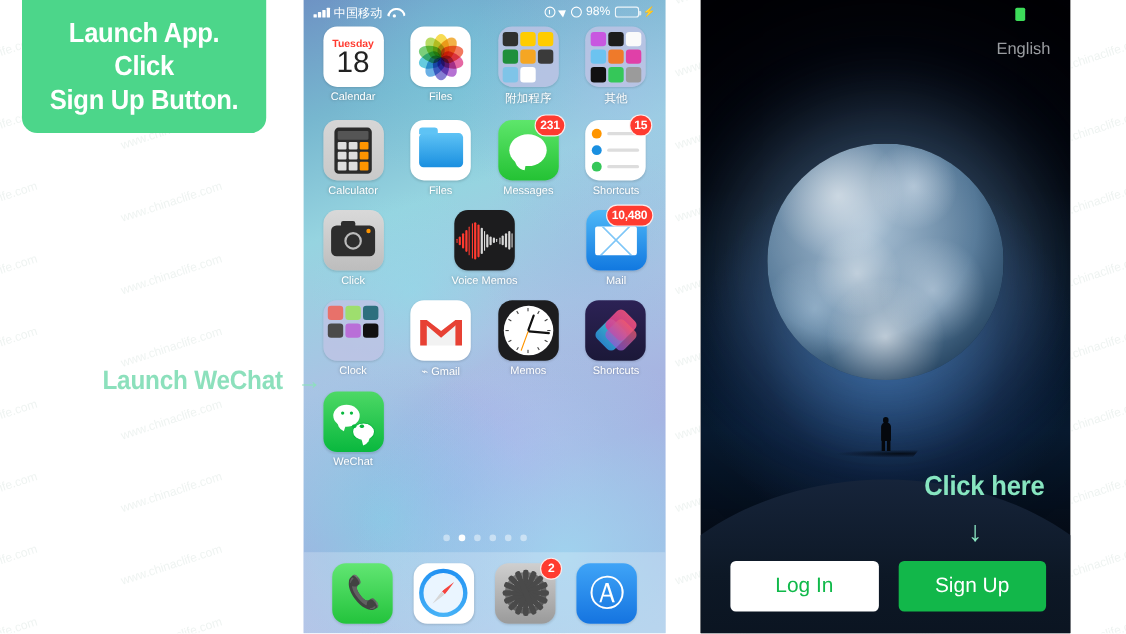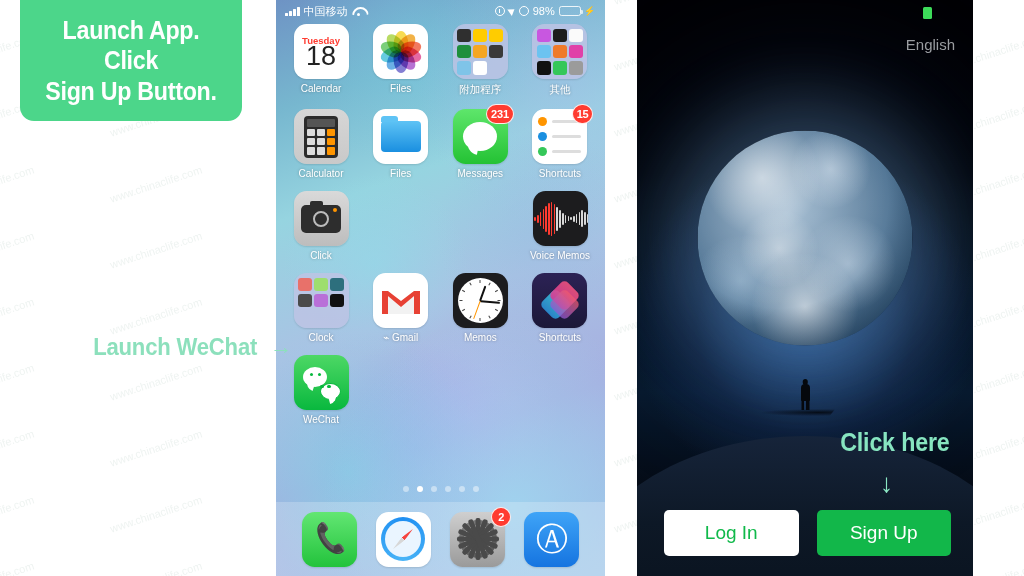--- a/index.html
+++ b/index.html
@@ -552,20 +552,29 @@
                   <i style="height: 13px; background: rgb(216, 216, 216);"></i>
                   <i style="height: 17px; background: rgb(216, 216, 216);"></i>
                   <i style="height: 13px; background: rgb(216, 216, 216);"></i>
                   <i style="height: 9px; background: rgb(216, 216, 216);"></i>
                 </div>
             </div>
           </div>
           <div class="applabel">Voice Memos</div>
         </div>
 
+        <div class="app">
+          <div class="iconwrap">
+            <div class="appicon ic-mail">
+                <div class="envelope"></div>
+              </div>
+            <div class="badge">10,480</div>
+          </div>
+          <div class="applabel">Mail</div>
+        </div>
       </div>
 
       <div class="approw">
         <div class="app">
           <div class="iconwrap">
             <div class="appicon ic-folder">
               <i class="mini" style="background:#e8716a"></i>
                 <i class="mini" style="background:#9ede6e"></i>
                 <i class="mini" style="background:#2d6f7d"></i>
               <i class="mini" style="background:#4a4a4a"></i>

